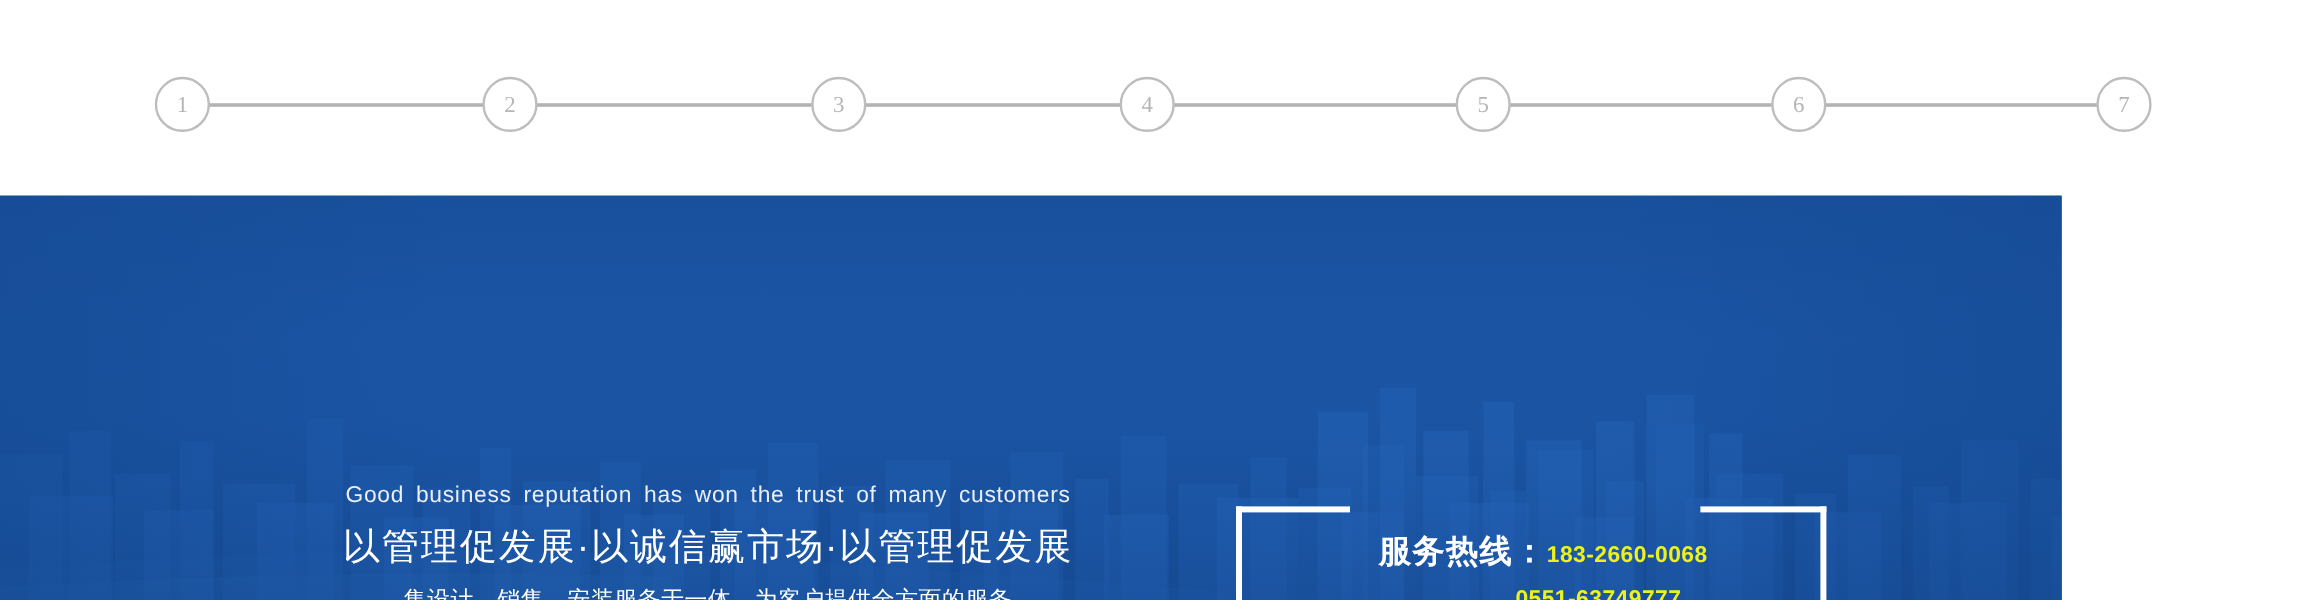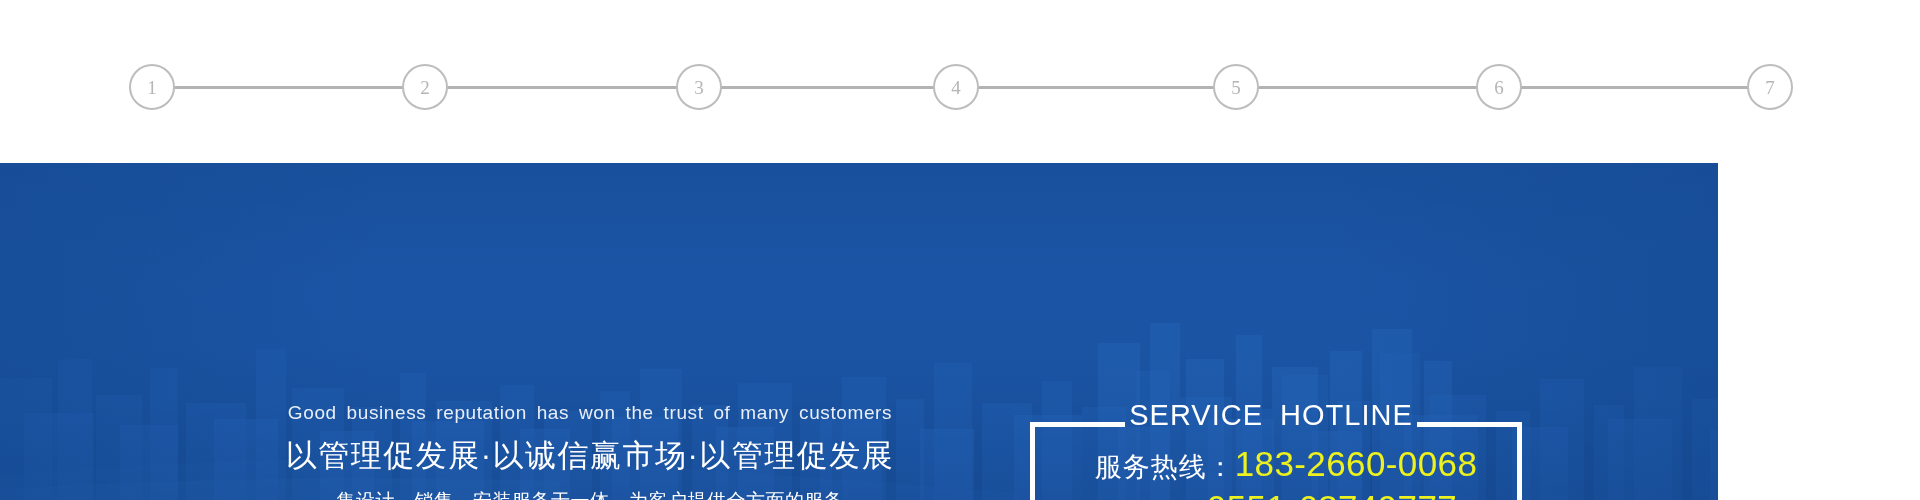--- a/index.html
+++ b/index.html
@@ -163,28 +163,28 @@
     top: 68px;
     width: 492px;
     text-align: center;
     padding-left: 112px;
     box-sizing: border-box;
     white-space: nowrap;
     line-height: 1;
   }
   .hot-label {
     font-size: 27px;
-    font-weight: normal;
+    font-weight: bold;
     color: #ffffff;
     letter-spacing: 1px;
     margin-left: 20px;
   }
   .hot-number {
-    font-size: 35px;
-    font-weight: normal;
+    font-size: 19px;
+    font-weight: bold;
     color: #edf21e;
     letter-spacing: 0.4px;
   }
 </style>
 </head>
 <body>
 
 <div id="page">
 
   <div id="stepper">
@@ -311,21 +311,20 @@
       <p id="slogan-sub">集设计、销售、安装服务于一体，为客户提供全方面的服务</p>
     </div>
 
     <div id="hotline">
       <div class="frame-edge frame-left"></div>
       <div class="frame-edge frame-right"></div>
 
       <div class="frame-edge frame-top-l"></div>
       <div class="frame-edge frame-top-r"></div>
 
-      <div id="hotline-title">SERVICE  HOTLINE</div>
 
       <div id="hotline-row1">
         <span class="hot-label">服务热线：</span><span class="hot-number">183-2660-0068</span>
       </div>
 
       <div id="hotline-row2">
         <span class="hot-number">0551-63749777</span>
       </div>
     </div>
 

